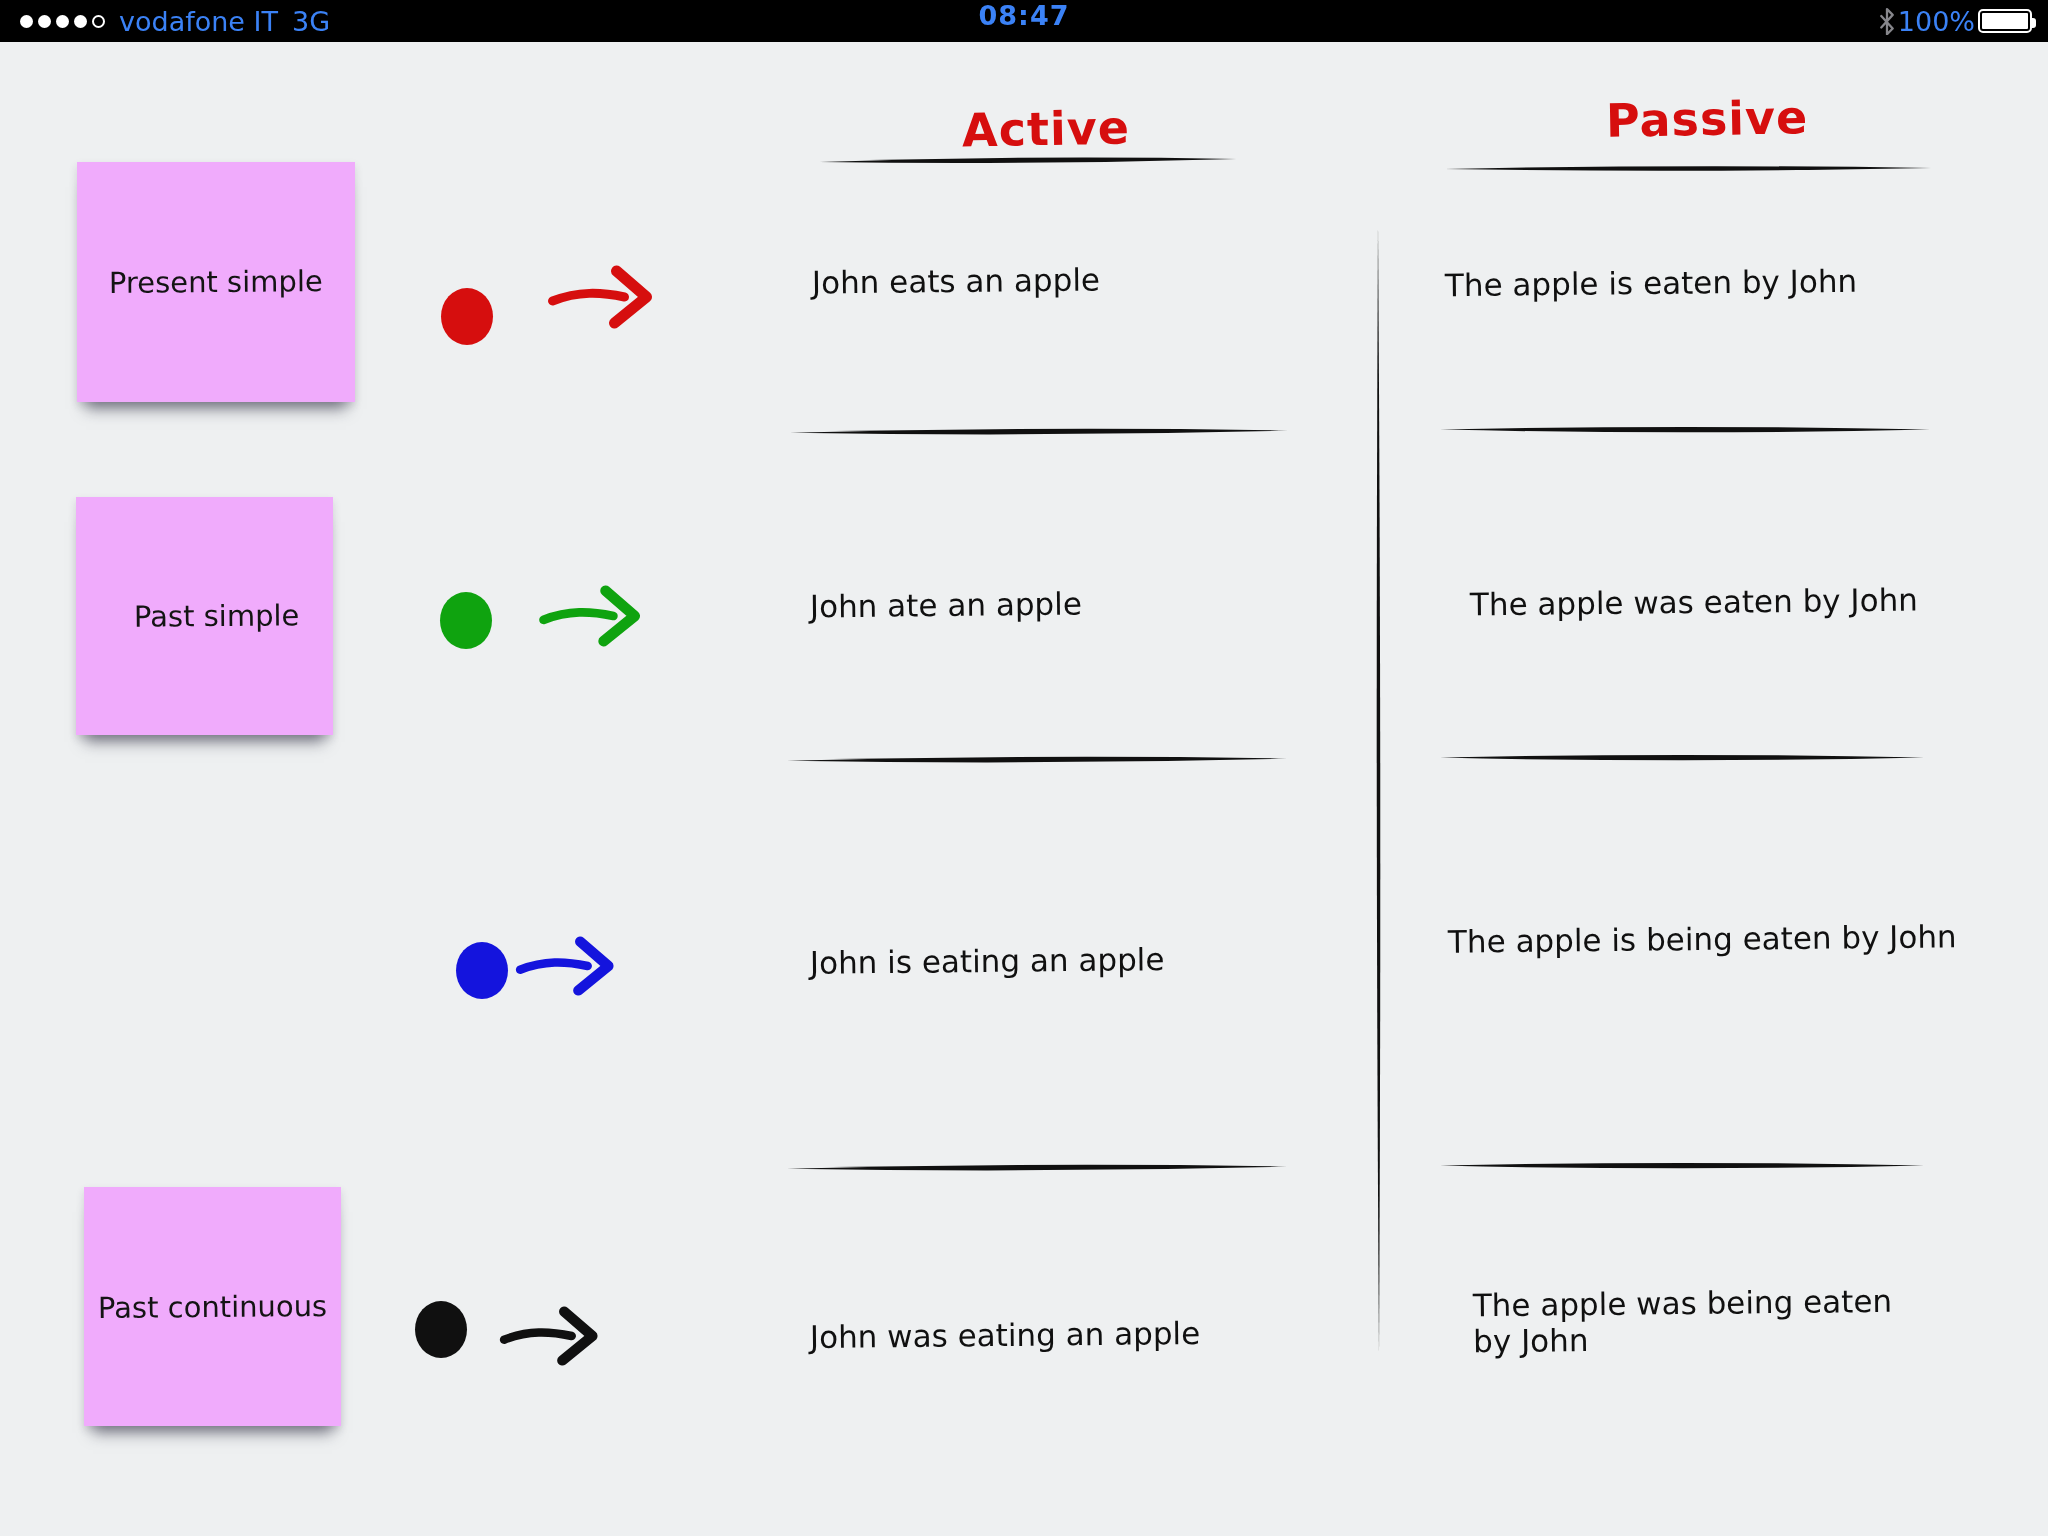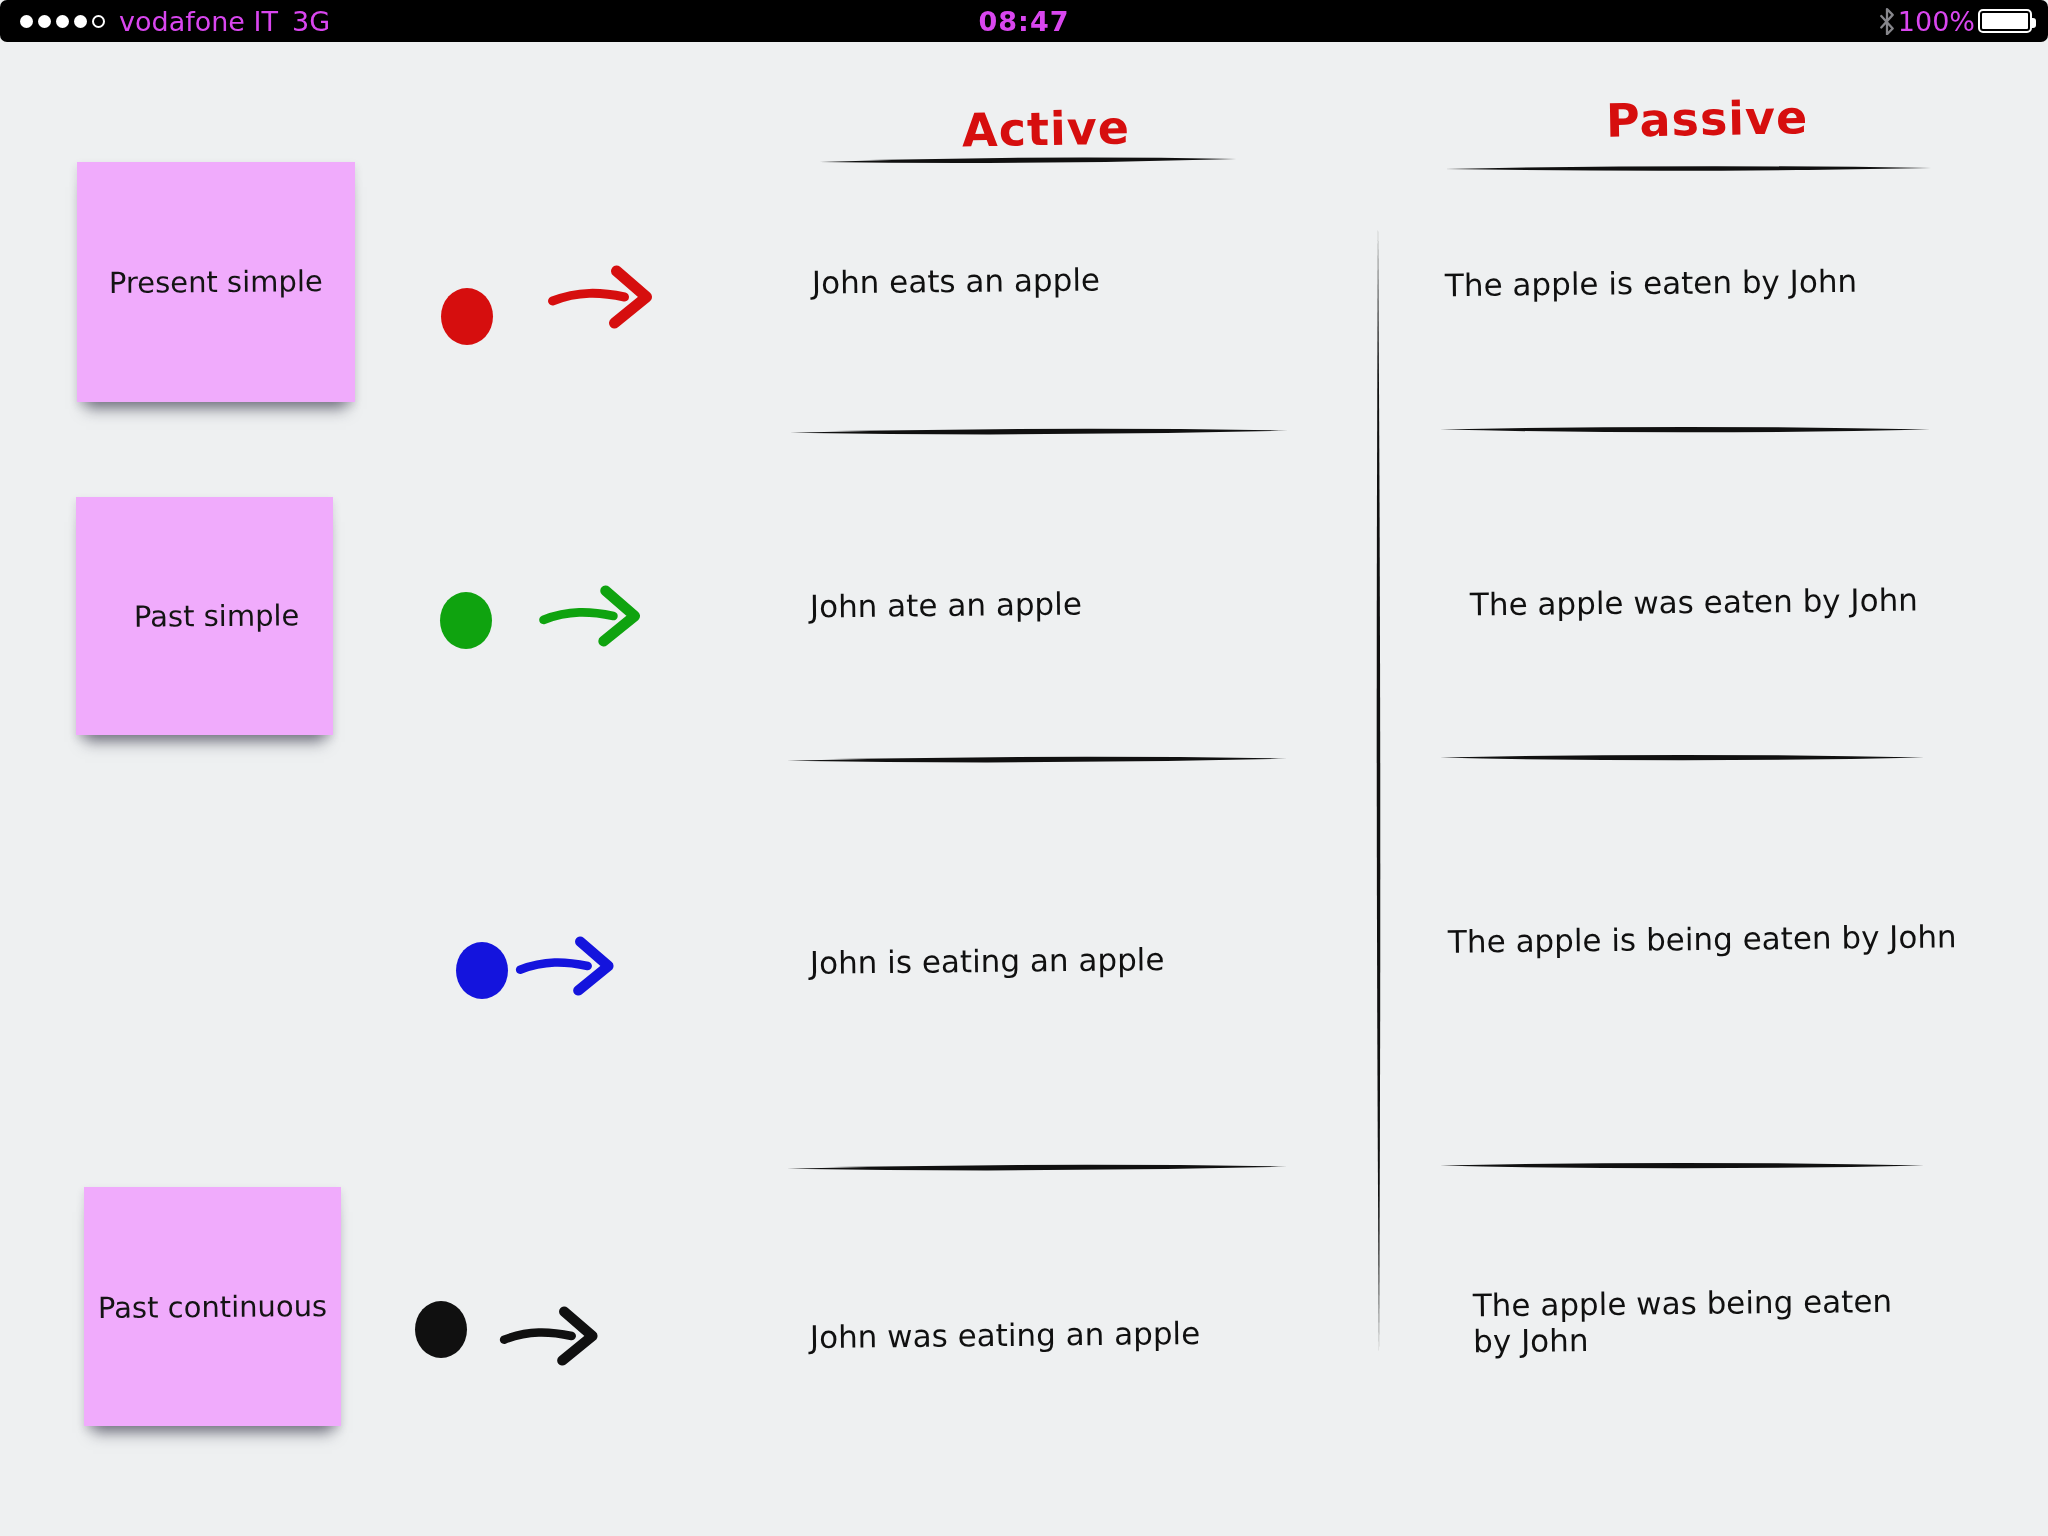--- a/index.html
+++ b/index.html
@@ -7,31 +7,30 @@
   body {
     font-family: "DejaVu Sans", "Liberation Sans", sans-serif;
     background:#eef0f1;
     position:relative;
     overflow:hidden;
   }
 
   
   .status-bar {
     position:absolute; left:0; top:0; width:2048px; height:42px;
-    background:#000; color:#d946ef;
+    background:#000; color:#3b82f6;
     display:flex; align-items:center;
     font-size:27px;
-    border-radius:7px;
   }
   .sb-left { position:absolute; left:20px; top:0; height:42px; display:flex; align-items:center; gap:14px; }
   .signal-dots { display:flex; align-items:center; gap:5px; }
   .sig-dot { width:13px; height:13px; border-radius:50%; background:#fff; }
   .sig-dot.empty { background:transparent; border:2px solid #fff; }
   .sb-center { position:absolute; left:0; top:0; width:2048px; height:42px;
-    display:flex; align-items:center; justify-content:center; font-weight:bold; letter-spacing:1px; }
+    display:flex; justify-content:center; font-weight:bold; letter-spacing:1px; }
   .sb-right { position:absolute; right:16px; top:0; height:42px; display:flex; align-items:center; gap:3px; }
   .bt-icon { width:16px; height:26px; }
   .battery { position:relative; width:54px; height:24px; border:2px solid #fff; border-radius:5px;
     background:#fff; background-clip:content-box; padding:2px; }
   .battery::after { content:""; position:absolute; right:-6px; top:7px; width:4px; height:10px;
     background:#fff; border-radius:0 3px 3px 0; }
 
   
   .board { position:absolute; left:0; top:42px; width:2048px; height:1494px; }
 

